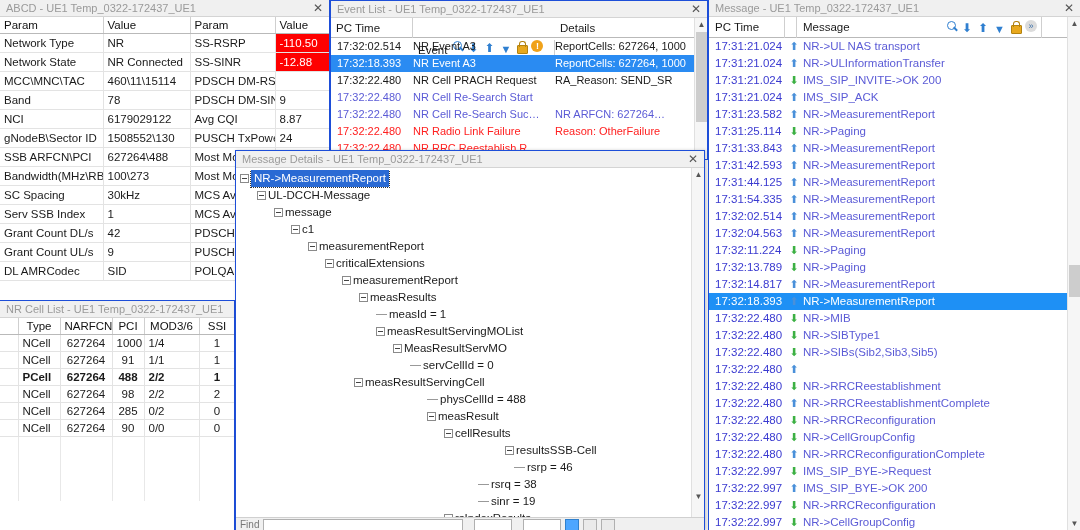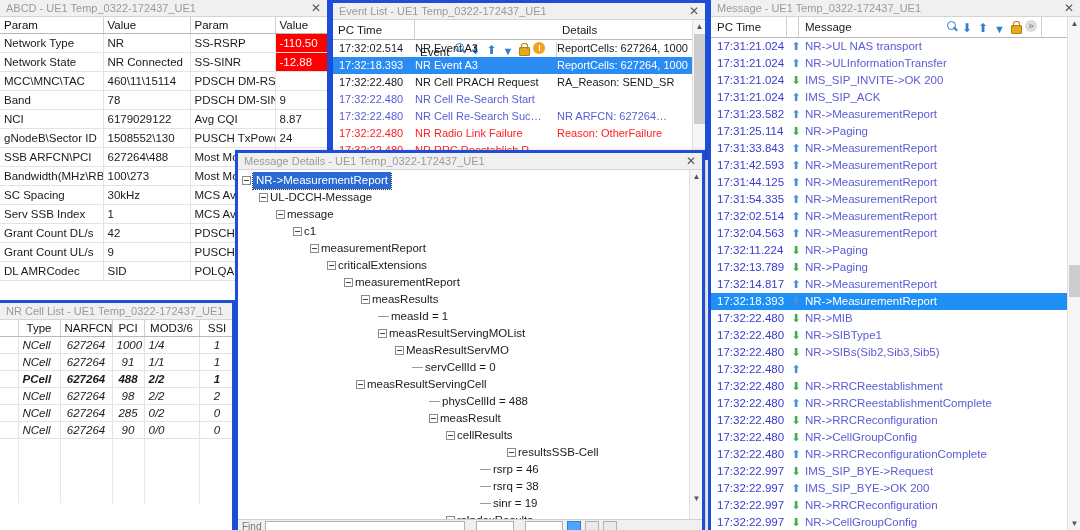--- a/index.html
+++ b/index.html
@@ -8,21 +8,21 @@
     width: 1080px; height: 530px;
     overflow: hidden;
     background: #f0f0f0;
     font-family: "Liberation Sans", sans-serif;
     font-size: 11px;
     color: #1a1a1a;
   }
   #root { position: relative; width: 1080px; height: 530px; }
 
   
-  .win { position: absolute; background: #fff; border: 3px solid #1d4ed8; overflow: hidden; }
+  .win { position: absolute; background: #fff; border: 1px solid #1d4ed8; overflow: hidden; }
   .titlebar {
     height: 17px; background: #f0f0f0;
     border-bottom: 1px solid #d4d4d4;
     display: flex; align-items: center;
     padding: 0 4px 0 6px;
     font-size: 11px; color: #9a9a9a;
     white-space: nowrap; overflow: hidden;
     user-select: none;
   }
   .titlebar .ttl { flex: 1; overflow: hidden; text-overflow: clip; }
@@ -48,21 +48,21 @@
   
   #win-abcd { left: 0; top: 0; width: 330px; height: 305px; border-left: none; border-top: none; }
   #win-abcd .body { height: 288px; overflow: hidden; }
   #win-abcd td { height: 19px; }
   .val-alarm { background: #fe0000; color: #fff; font-weight: normal; }
 
   
   #win-celllist { left: 0; top: 300px; width: 235px; height: 230px; border-left: none; border-bottom: none; }
   #win-celllist .body { height: 213px; overflow: hidden; }
   #win-celllist th { text-align: center; }
-  #win-celllist td { height: 14px; text-align: center; font-style: italic; }
+  #win-celllist td { height: 14px; text-align: center; }
   #win-celllist td.lcell { text-align: left; }
   #win-celllist tr.bold td { font-weight: bold; }
   #win-celllist .spacer-row td { border-right-color: #e8e8e8; border-bottom: none; }
 
   
   #win-events { left: 330px; top: 0; width: 378px; height: 160px; }
   #win-events .body { height: 143px; position: relative; overflow: hidden; }
   #win-events .hdr {
     display: flex; align-items: center; height: 20px;
     border-bottom: 1px solid #b9b9b9; background: #fff;
@@ -524,21 +524,21 @@
             <span>measResult</span>
           </div>
           <div class="tnode" style="padding-left: 208px;">
             <span class="tbox"></span>
             <span>cellResults</span>
           </div>
           <div class="tnode" style="padding-left: 225px; margin-left: 44px;">
             <span class="tbox"></span>
             <span>resultsSSB-Cell</span>
           </div>
-          <div class="tnode" style="padding-left: 242px;">
+          <div class="tnode" style="padding-left: 242px; margin-left: 36px;">
             <span class="tdash"></span>
             <span>rsrp = 46</span>
           </div>
           <div class="tnode" style="padding-left: 242px;">
             <span class="tdash"></span>
             <span>rsrq = 38</span>
           </div>
           <div class="tnode" style="padding-left: 242px;">
             <span class="tdash"></span>
             <span>sinr = 19</span>

